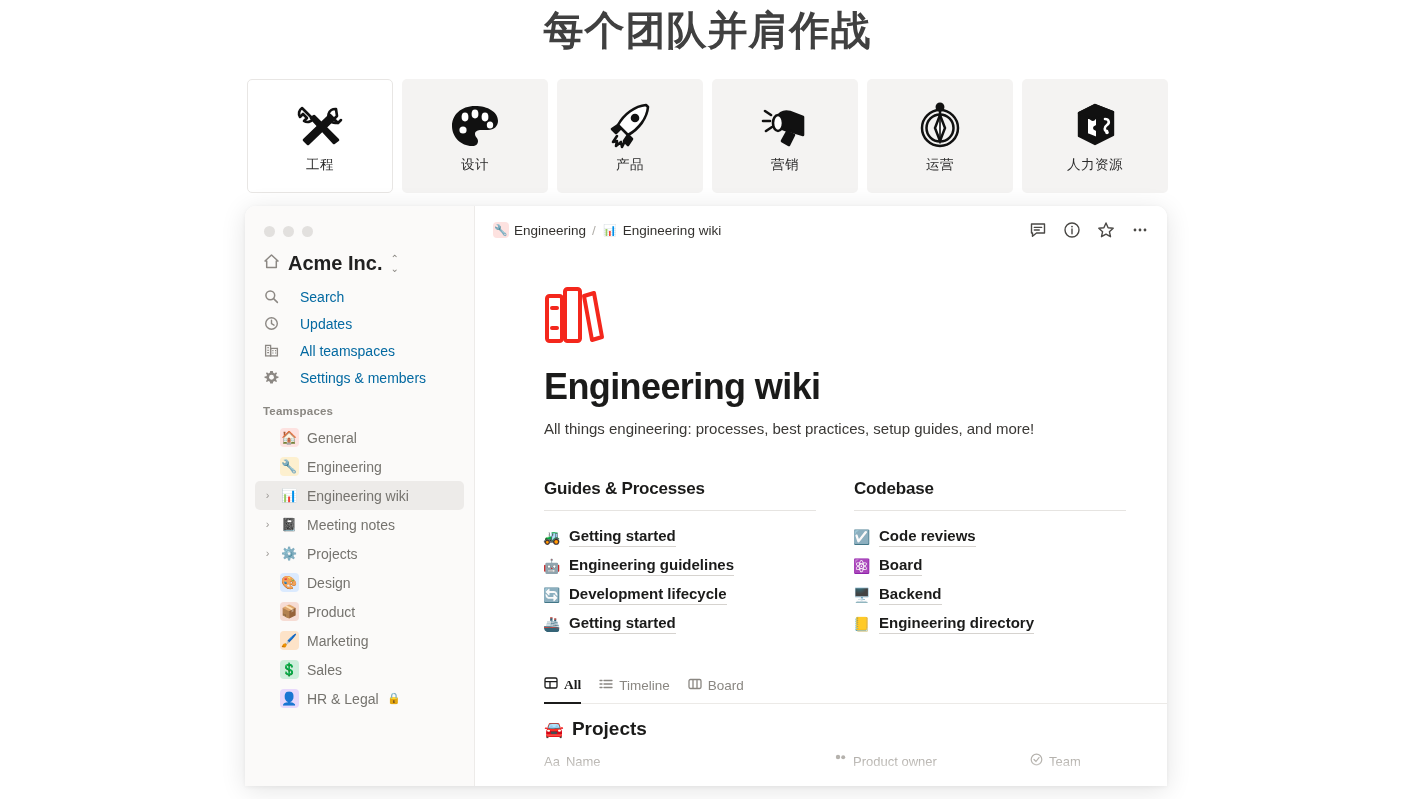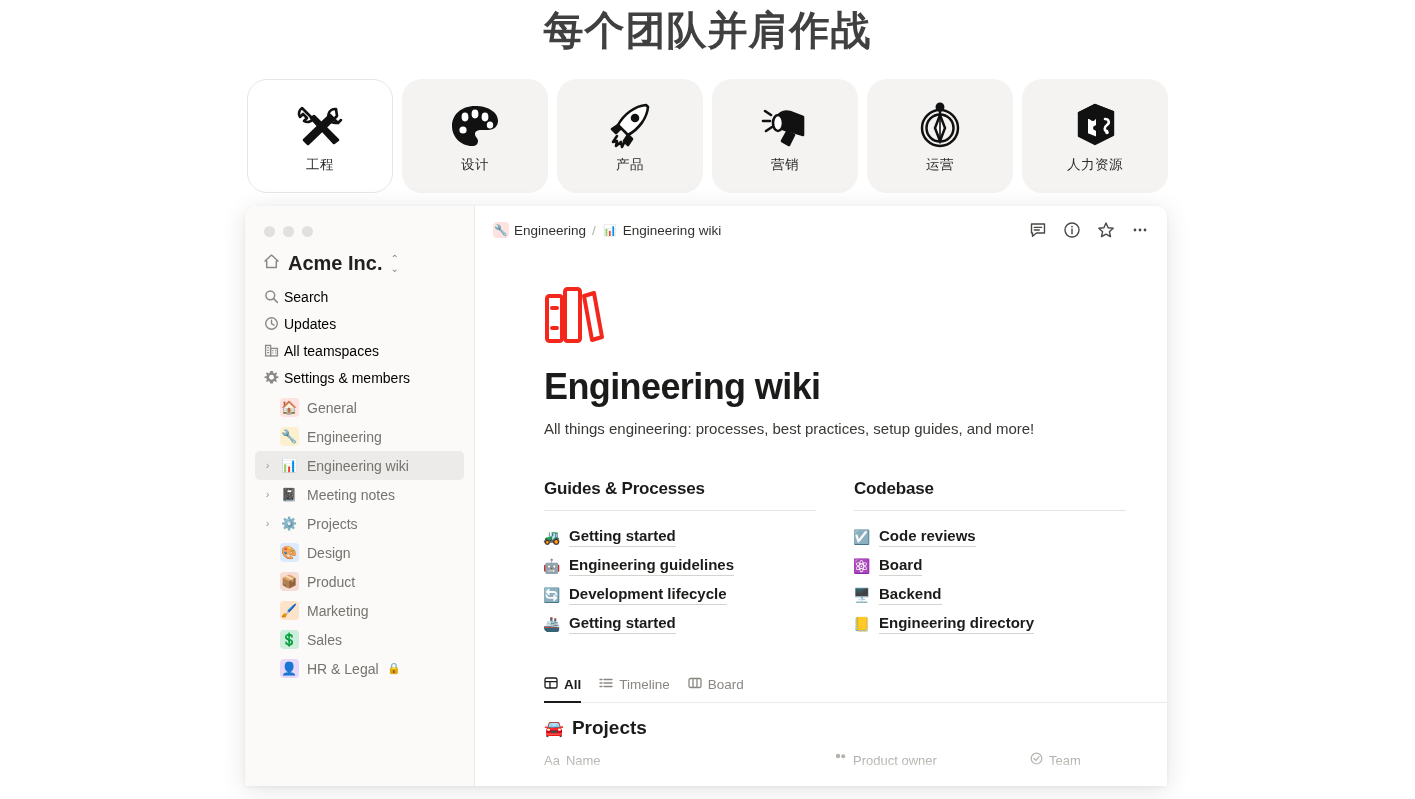--- a/index.html
+++ b/index.html
@@ -31,21 +31,21 @@
   
   .cards-row {
     display: flex;
     justify-content: center;
     gap: 9px;
     margin-top: 26px;
   }
   .team-card {
     width: 146px;
     height: 114px;
-    border-radius: 20px;
+    border-radius: 5px;
     background: #f4f3f2;
     display: flex;
     flex-direction: column;
     align-items: center;
     justify-content: center;
     box-sizing: border-box;
     cursor: pointer;
   }
   .team-card.active {
     background: #ffffff;
@@ -112,27 +112,27 @@
   }
   .workspace-chevrons {
     font-size: 10px;
     color: #8a8782;
     line-height: 1;
   }
   .nav-list { padding: 2px 10px 0 10px; }
   .nav-item {
     display: flex;
     align-items: center;
-    gap: 4px;
+    gap: 20px;
     height: 27px;
     padding: 0 8px;
     border-radius: 5px;
     cursor: pointer;
     font-size: 14px;
-    color: #000000;
+    color: #0369a1;
   }
   .nav-item .nav-ico {
     width: 17px; display:flex; align-items:center; justify-content:center;
     flex: none;
   }
   .section-label {
     font-size: 11.5px;
     font-weight: bold;
     color: #8a8782;
     padding: 14px 0 4px 18px;
@@ -264,21 +264,21 @@
     display: flex;
     align-items: center;
     gap: 6px;
     font-size: 13.5px;
     color: #8a8782;
     padding-bottom: 8px;
     cursor: pointer;
     border-bottom: 2px solid transparent;
     margin-bottom: -1px;
   }
-  .view-tab.active { color: #1b1b1a; font-weight: bold; border-bottom-color: #1b1b1a; }
+  .view-tab.active { color: #1b1b1a; font-weight: bold; border-bottom-color: #1b1b1a; font-family: Liberation Serif, serif; }
 
   .db-title-row {
     display: flex;
     align-items: center;
     gap: 8px;
     margin-top: 14px;
   }
   .db-title {
     font-size: 19px;
     font-weight: bold;
@@ -452,20 +452,21 @@
         <span class="nav-ico">
           <svg width="15" height="15" viewBox="0 0 16 16">
               <path d="M8 1 L9.4 1 L9.8 3 L11.2 3.6 L12.9 2.5 L13.9 3.5 L12.8 5.2 L13.4 6.6 L15.4 7 L15.4 8.4 L13.4 8.8 L12.8 10.2 L13.9 11.9 L12.9 12.9 L11.2 11.8 L9.8 12.4 L9.4 14.4 L8 14.4 L6.6 14.4 L6.2 12.4 L4.8 11.8 L3.1 12.9 L2.1 11.9 L3.2 10.2 L2.6 8.8 L0.6 8.4 L0.6 7 L2.6 6.6 L3.2 5.2 L2.1 3.5 L3.1 2.5 L4.8 3.6 L6.2 3 L6.6 1 Z" fill="#8c8884"></path>
               <circle cx="8" cy="7.7" r="2.6" fill="#fbfaf9"></circle>
             </svg>
         </span>
         <span>Settings &amp; members</span>
       </div>
     </div>
 
+    <div class="section-label">Teamspaces</div>
 
     <div class="nav-list">
       <div class="ts-item">
         <span class="twisty empty">›</span>
         <span class="ts-emoji" style="background:#fde2e0">🏠</span>
         <span>General</span>
       </div>
       <div class="ts-item">
         <span class="twisty empty">›</span>
         <span class="ts-emoji" style="background:#fdf0cf">🔧</span>

